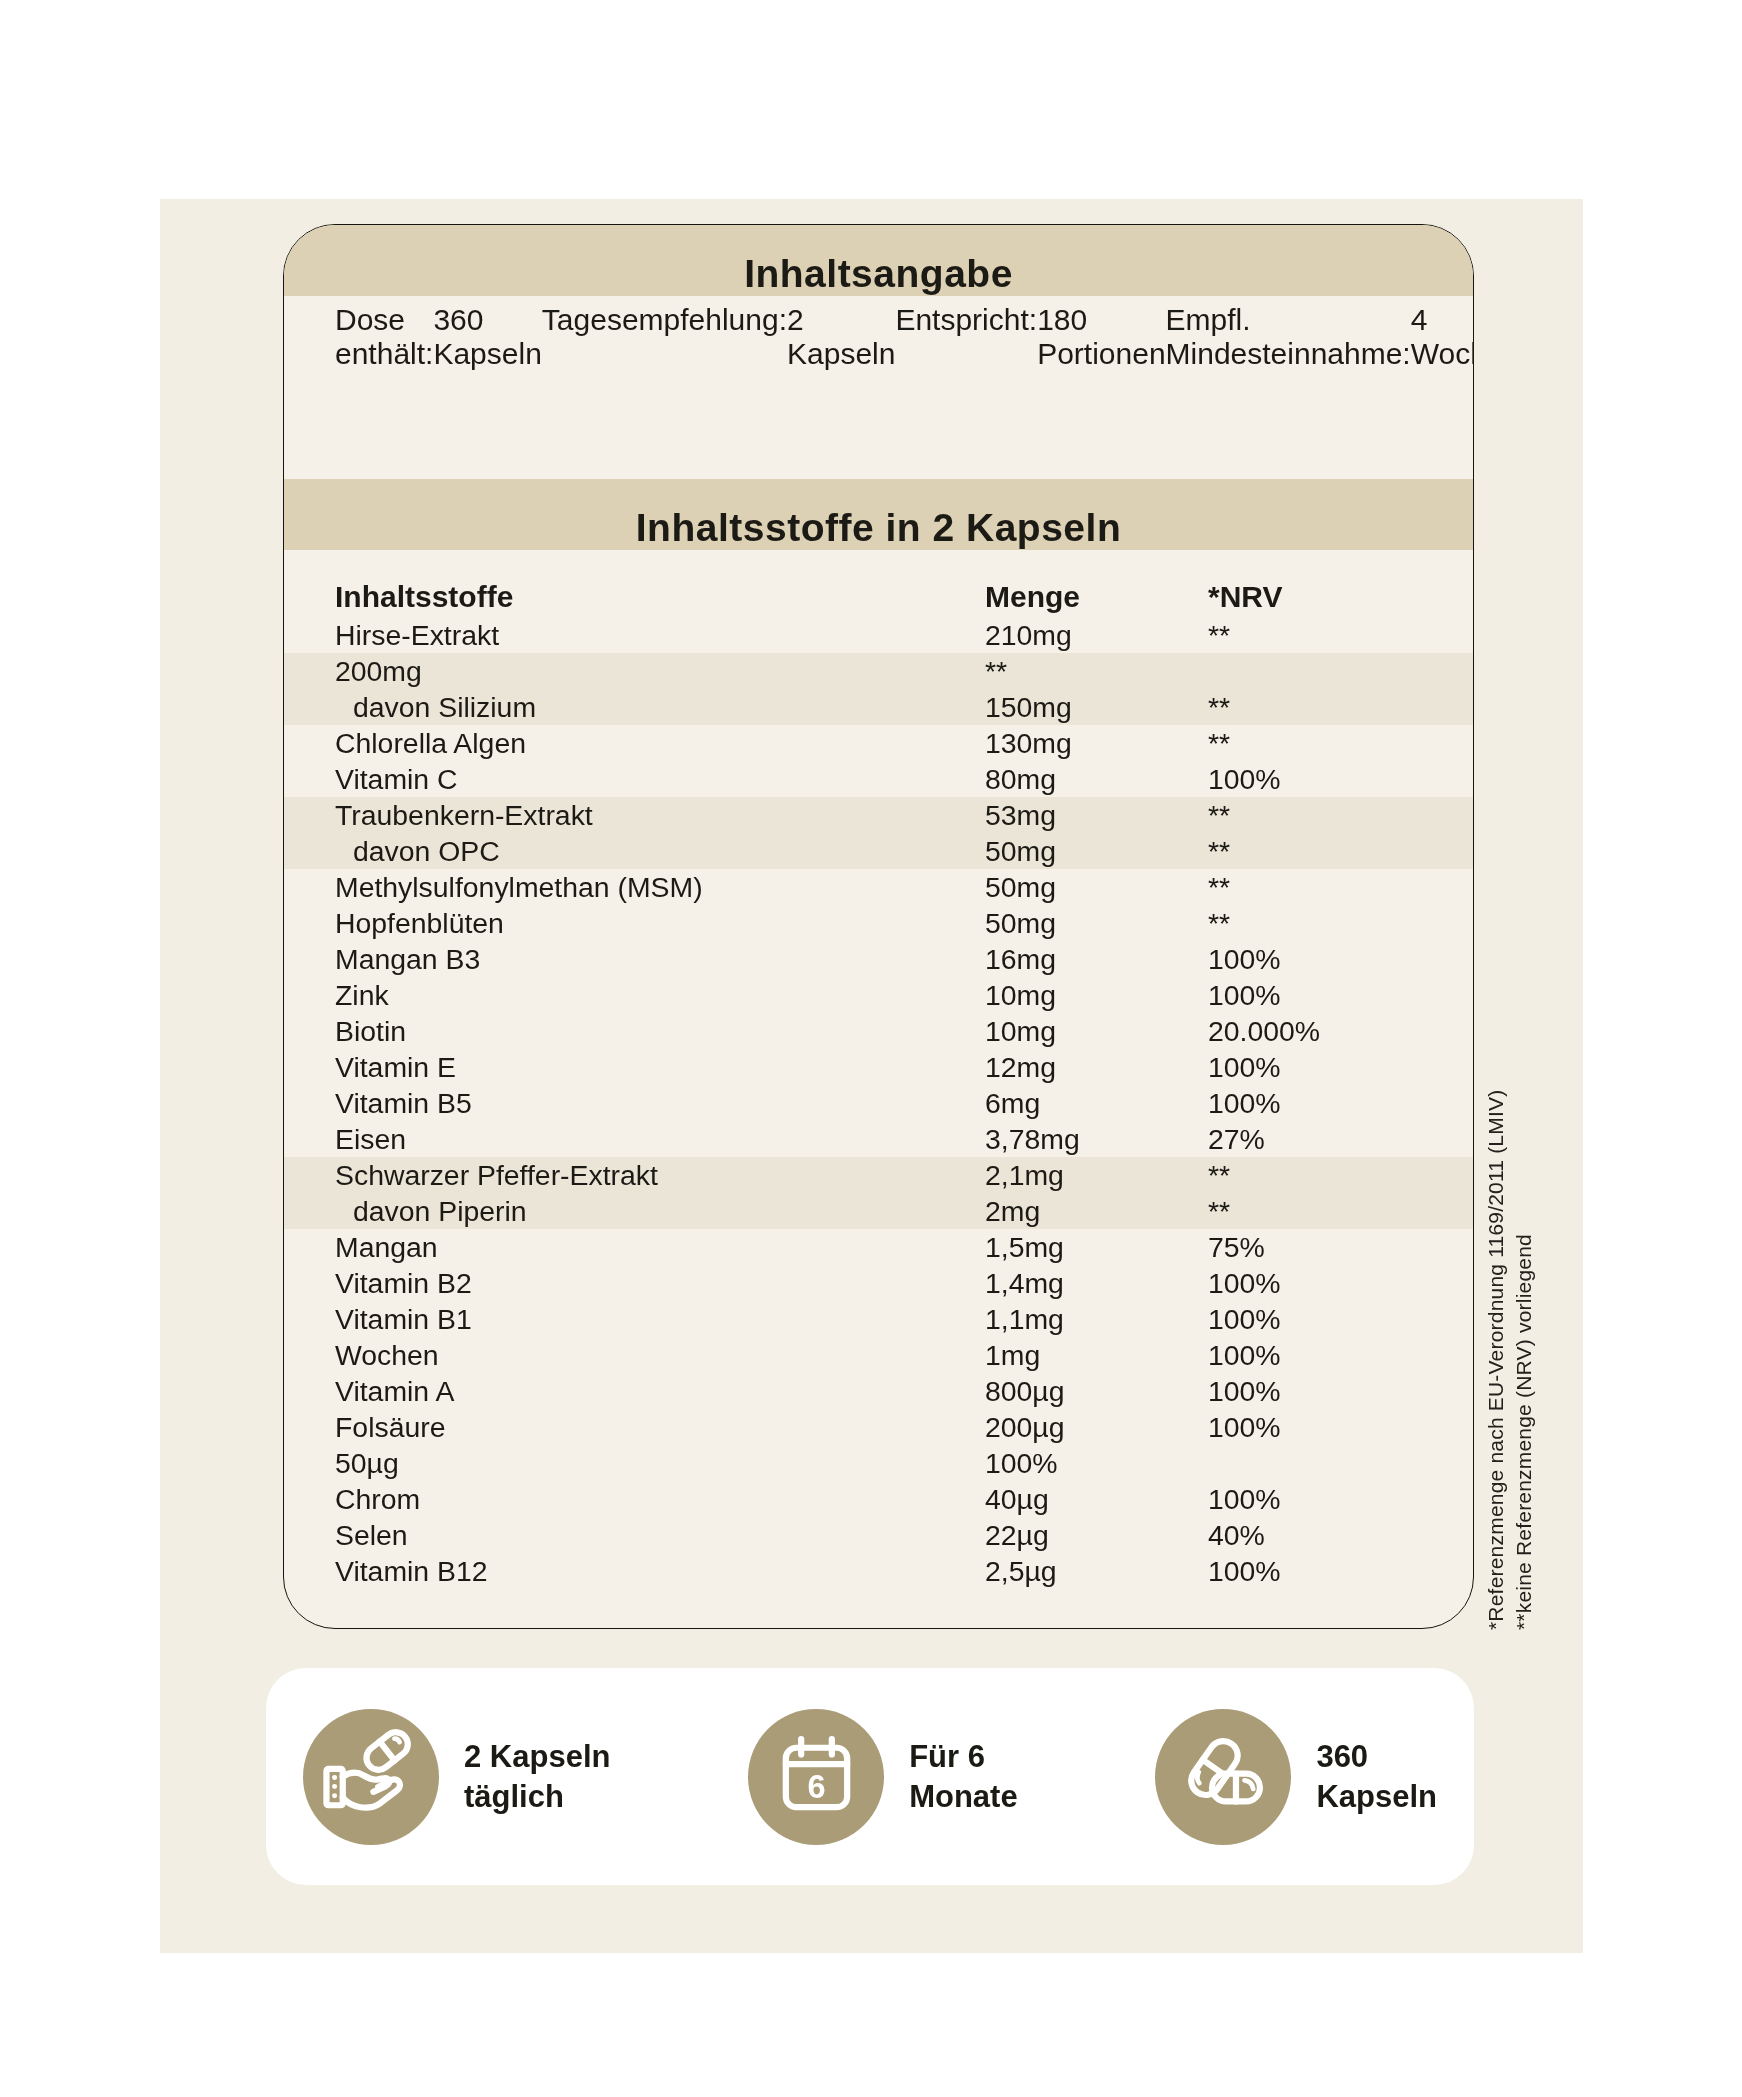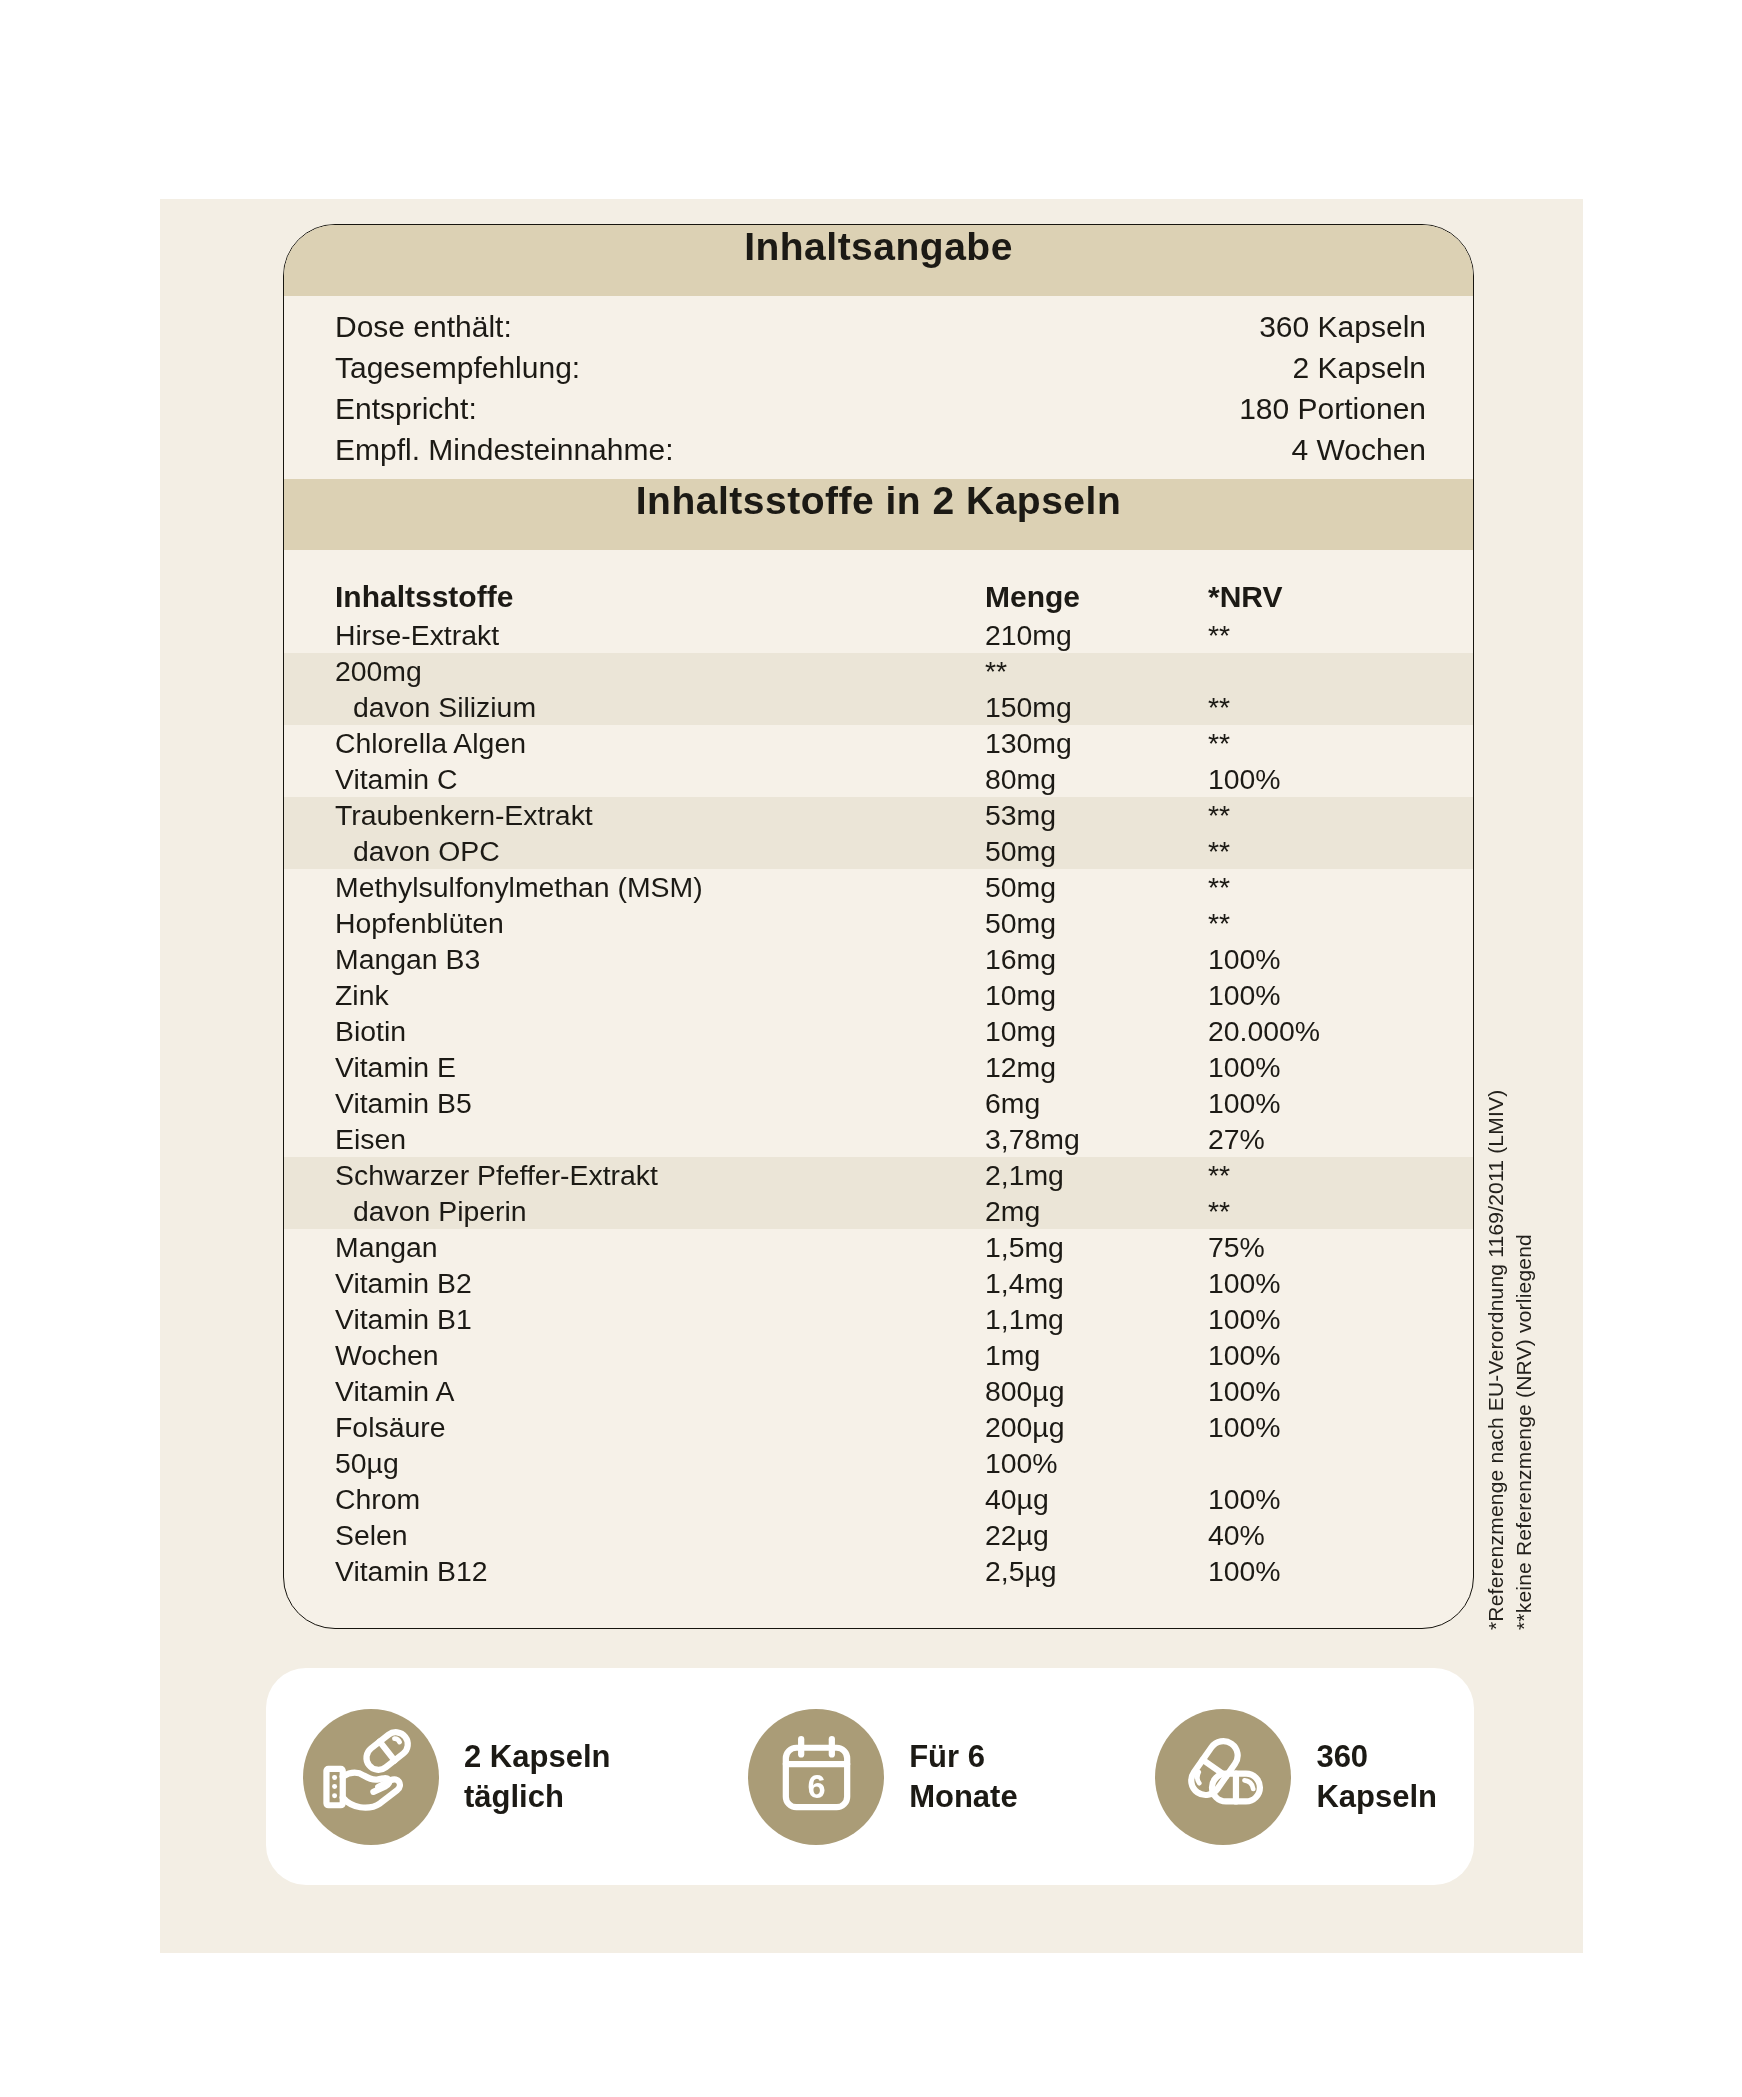--- a/index.html
+++ b/index.html
@@ -13,26 +13,26 @@
     position:absolute; left:160px; top:199px; width:1423px; height:1754px;
     background:#f3eee4;
   }
   .card {
     position:absolute; left:283px; top:224px; width:1191px; height:1405px;
     background:#f6f1e8; border:1.9px solid #17150f; border-radius:52px;
     box-sizing:border-box; overflow:hidden; display:flex; flex-direction:column;
   }
   .band {
     background:#dcd1b4; height:71px; flex:0 0 auto;
-    display:flex; align-items:flex-start; justify-content:center;
+    display:flex; align-items:flex-end; justify-content:center;
     font-weight:bold; font-size:39px; letter-spacing:0.5px;
   }
   .info {
     height:183px; box-sizing:border-box; padding:6.6px 47px 4.7px 51px;
-    display:flex; flex-direction:column; justify-content:space-evenly;
+    display:flex; flex-direction:row; justify-content:space-evenly;
     font-size:30px;
   }
   .info-row { display:flex; justify-content:space-between; }
   .tablewrap { flex:1; padding-top:27px; font-size:28.4px; }
   .thead, .trow {
     display:grid; grid-template-columns:1fr 223px 218px;
     align-items:center; padding:0 47px 0 51px; box-sizing:border-box;
   }
   .thead { height:40px; font-weight:bold; font-size:30px; }
   .trow { height:36px; }

